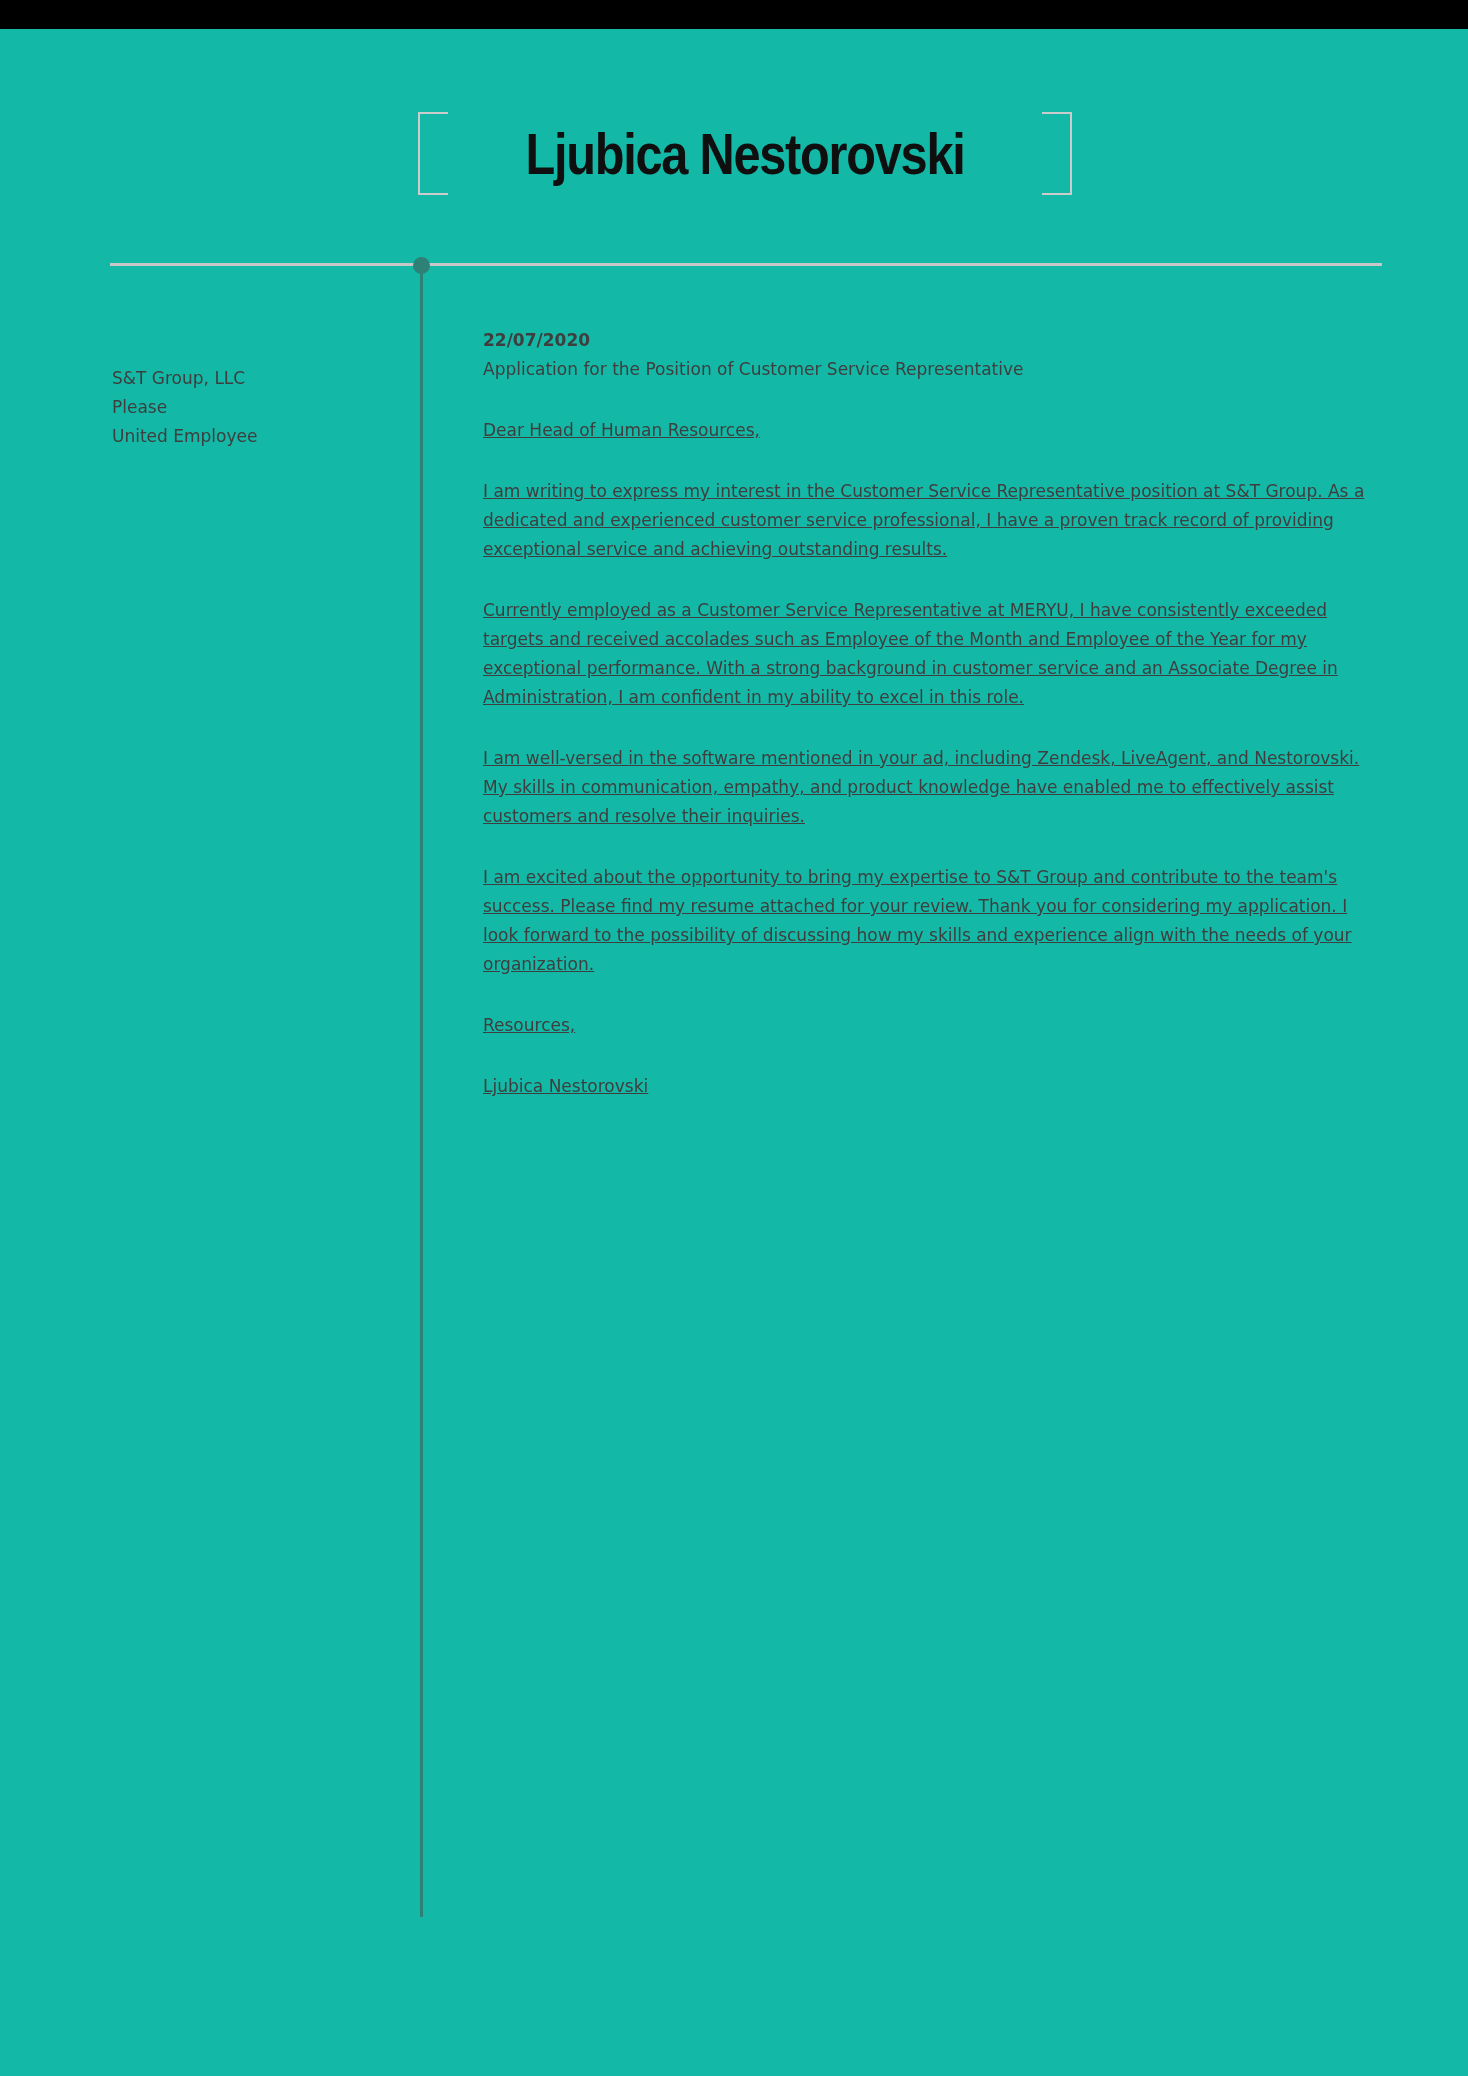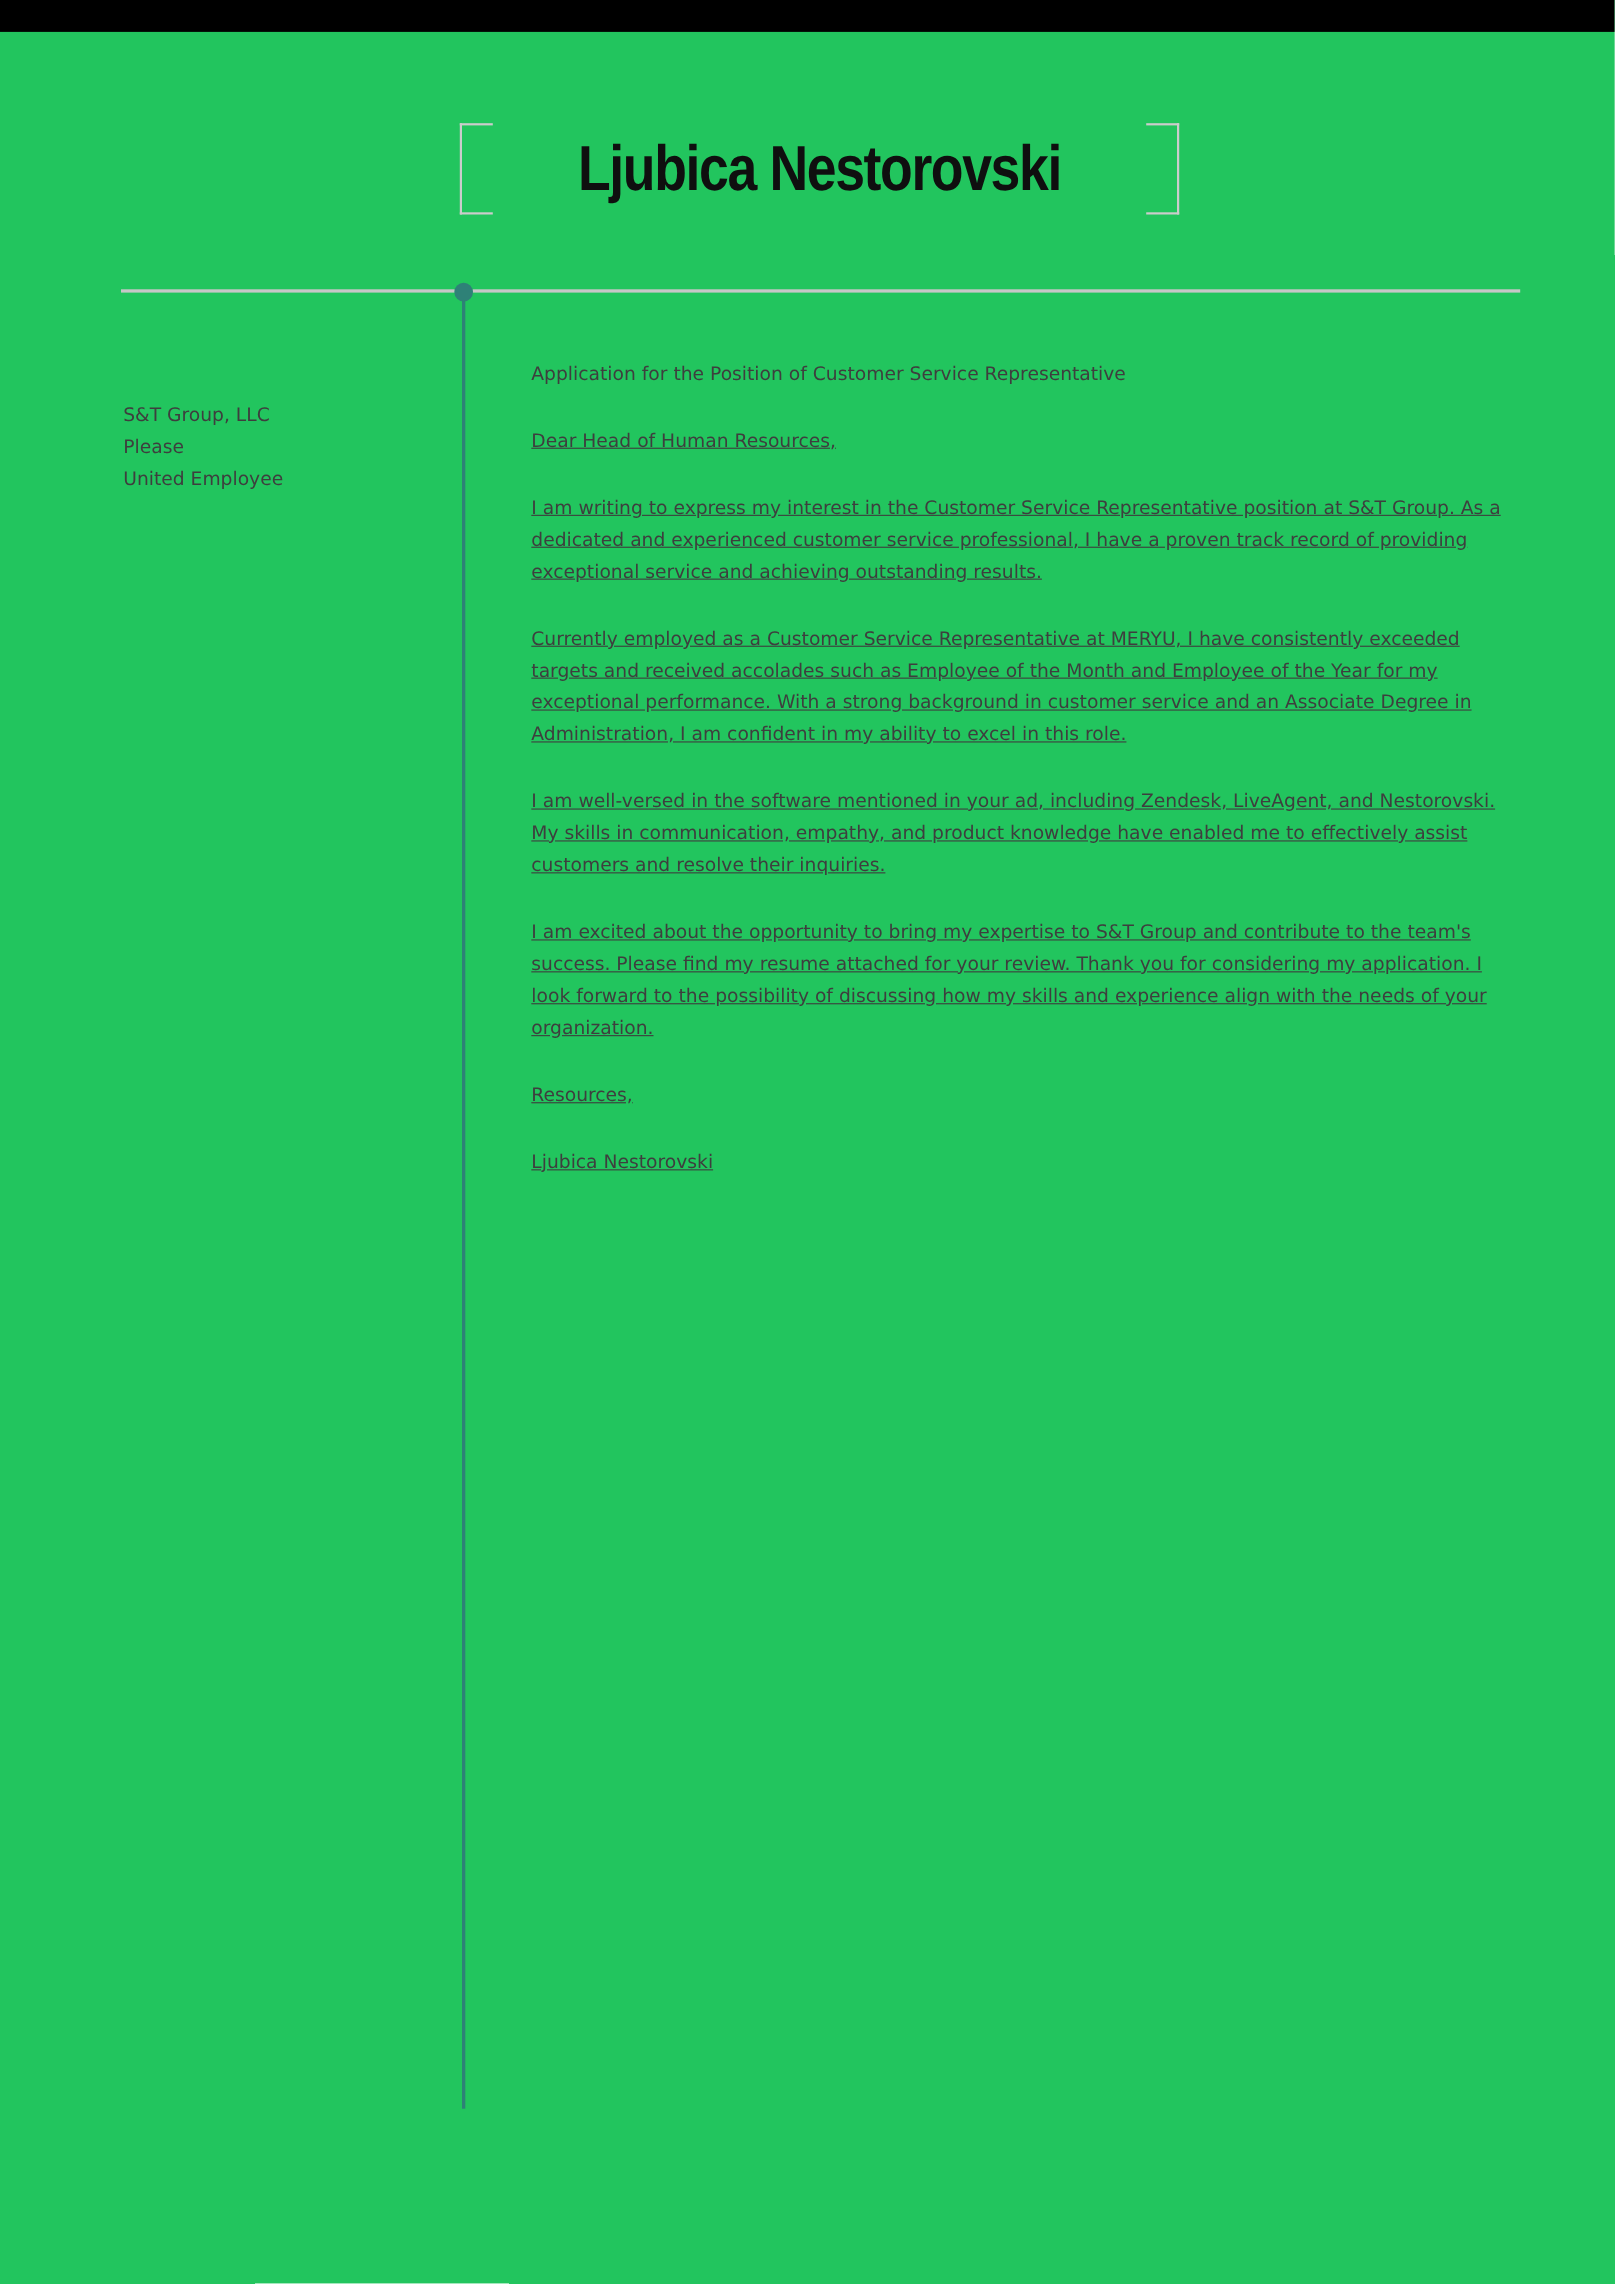--- a/index.html
+++ b/index.html
@@ -7,21 +7,21 @@
     --divider:#c7c7c7;
     --bracket:#cccccc;
     --text:#3e3e3e;
     --topbar:#000000;
   }
   html,body{margin:0;padding:0;background:#ffffff;}
   .page{
     position:relative;
     width:1468px;
     height:2076px;
-    background:#22c55e;
+    background:#14b8a6;
     font-family:"DejaVu Sans", sans-serif;
     color:var(--text);
     overflow:hidden;
   }
   .top-bar{
     position:absolute;top:0;left:0;width:1468px;height:29px;
     background:var(--topbar);
   }
   .header{
     position:absolute;left:418px;top:112px;width:654px;height:83px;
@@ -99,20 +99,21 @@
   <div class="sidebar">
     <div class="recipient-block">
       <div>S&amp;T Group, LLC</div>
       <div>Please</div>
       <div>United Employee</div>
     </div>
   </div>
 
   <div class="main">
     <div class="block">
+      <div class="date-line">22/07/2020</div>
       <div>Application for the Position of Customer Service Representative</div>
     </div>
     <p class="block">Dear Head of Human Resources,</p>
     <p class="block">I am writing to express my interest in the Customer Service Representative position at S&amp;T Group. As a dedicated and experienced customer service professional, I have a proven track record of providing exceptional service and achieving outstanding results.</p>
     <p class="block">Currently employed as a Customer Service Representative at MERYU, I have consistently exceeded targets and received accolades such as Employee of the Month and Employee of the Year for my exceptional performance. With a strong background in customer service and an Associate Degree in Administration, I am confident in my ability to excel in this role.</p>
     <p class="block">I am well-versed in the software mentioned in your ad, including Zendesk, LiveAgent, and Nestorovski. My skills in communication, empathy, and product knowledge have enabled me to effectively assist customers and resolve their inquiries.</p>
     <p class="block">I am excited about the opportunity to bring my expertise to S&amp;T Group and contribute to the team's success. Please find my resume attached for your review. Thank you for considering my application. I look forward to the possibility of discussing how my skills and experience align with the needs of your organization.</p>
     <p class="block">Resources,</p>
     <p class="block">Ljubica Nestorovski</p>
   </div>

